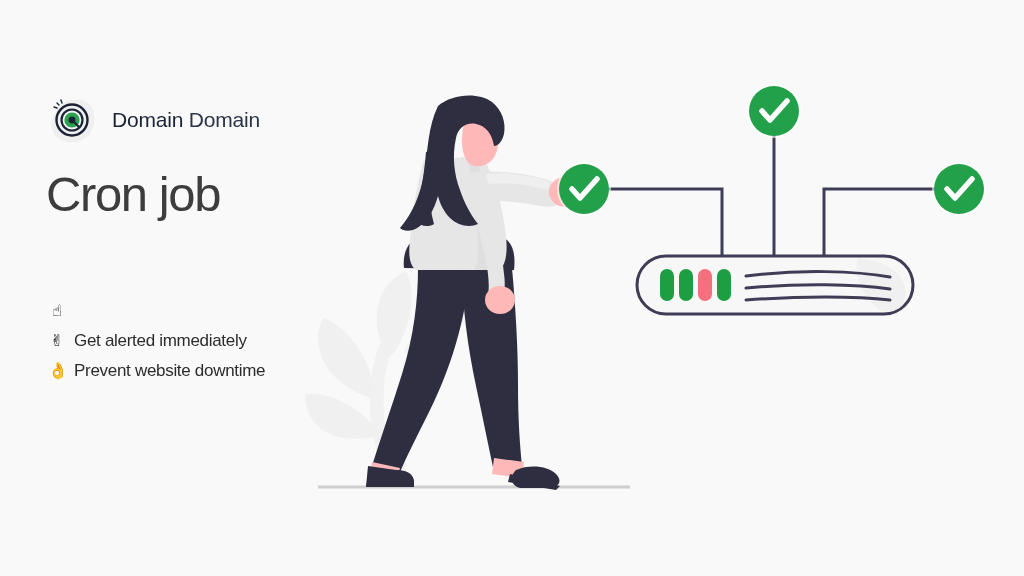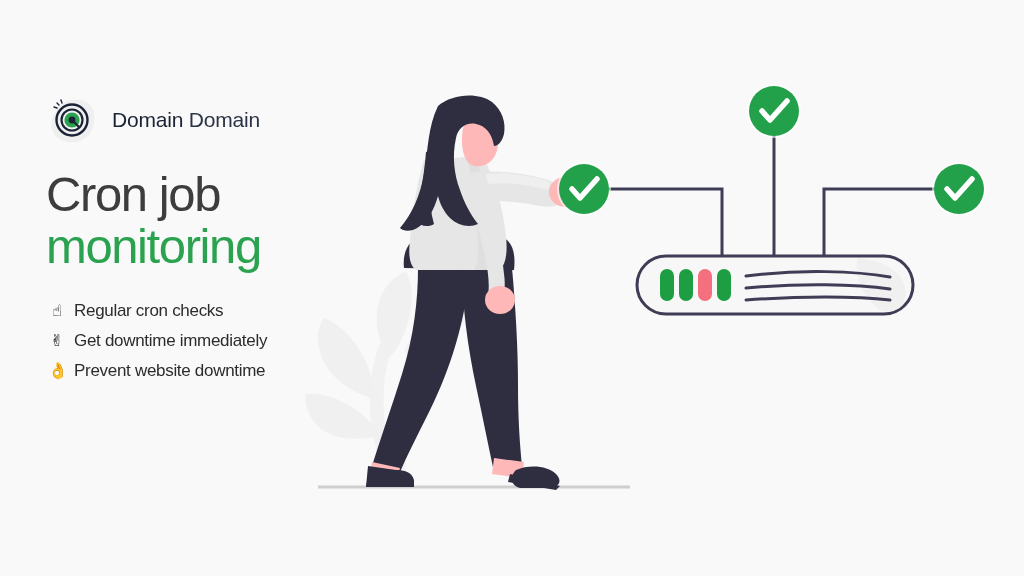--- a/index.html
+++ b/index.html
@@ -147,31 +147,29 @@
       </svg>
     </div>
     <div class="brand-text">
       <span class="b-strong">Domain</span>
       <span class="b-light">Domain</span>
     </div>
   </div>
 
   <h1 class="headline">
     <span class="ln ln-1">Cron job</span>
-    <span class="ln ln-2">monitoring</span>
   </h1>
 
   <ul class="features">
     <li class="feat">
       <span class="feat-emoji">☝</span>
-      <span class="feat-label">Regular cron checks</span>
     </li>
     <li class="feat">
       <span class="feat-emoji">✌</span>
-      <span class="feat-label">Get downtime immediately</span>
+      <span class="feat-label">Get alerted immediately</span>
     </li>
     <li class="feat">
       <span class="feat-emoji">👌</span>
       <span class="feat-label">Prevent website downtime</span>
     </li>
   </ul>
 
 </div>
 
 </body></html>

